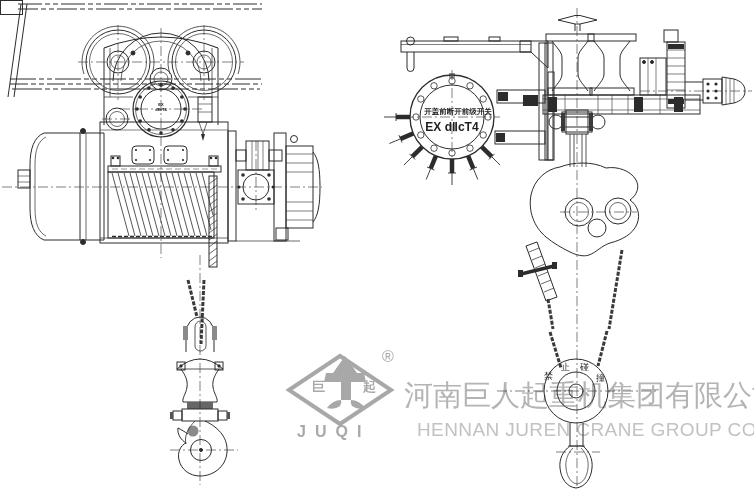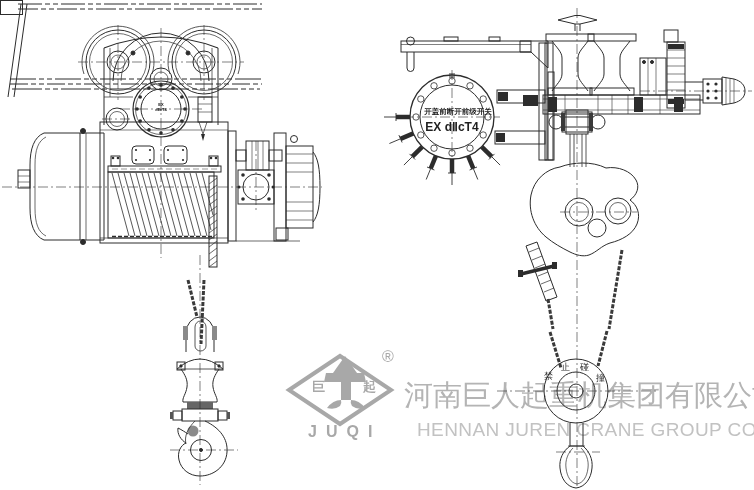--- a/index.html
+++ b/index.html
@@ -36,21 +36,21 @@
         <polygon points="333,373 345,356 357,373"></polygon>
         <polygon points="326,373 364,373 366,382 324,382"></polygon>
         <rect x="341" y="382" width="10" height="18"></rect>
         <path d="M341,400 Q333,400 327,408 Q335,410 340,406 Q342,403 341,400 Z"></path>
         <path d="M351,400 Q359,400 365,408 Q357,410 352,406 Q350,403 351,400 Z"></path>
       </g>
     </svg>
     <div class="abs wm-logo-char" style="left:312px;top:380px;">巨</div>
     <div class="abs wm-logo-char" style="left:363px;top:380px;">起</div>
     <div class="abs wm-reg" style="left:382px;top:349px;">®</div>
-    <div class="abs wm-latin" style="left:308px;top:424px;">JUQI</div>
+    <div class="abs wm-latin" style="left:297px;top:424px;">JUQI</div>
     <div class="abs wm-cn" style="left:404px;top:381px;">河南巨人起重机集团有限公司</div>
     <div class="abs wm-en" style="left:417px;top:420px;">HENNAN JUREN CRANE GROUP CO.LTD</div>
   </div>
 
   <svg id="drawing" width="754" height="490" viewBox="0 0 754 490">
     <g stroke="#2c2c2c" fill="none" stroke-width="1">
 
       <g>
         <line x1="18" y1="4" x2="262" y2="4" stroke-dasharray="24 3 5 3 5 3"></line>
         <line x1="18" y1="9" x2="262" y2="9" stroke-dasharray="20 3 5 3 5 3"></line>

